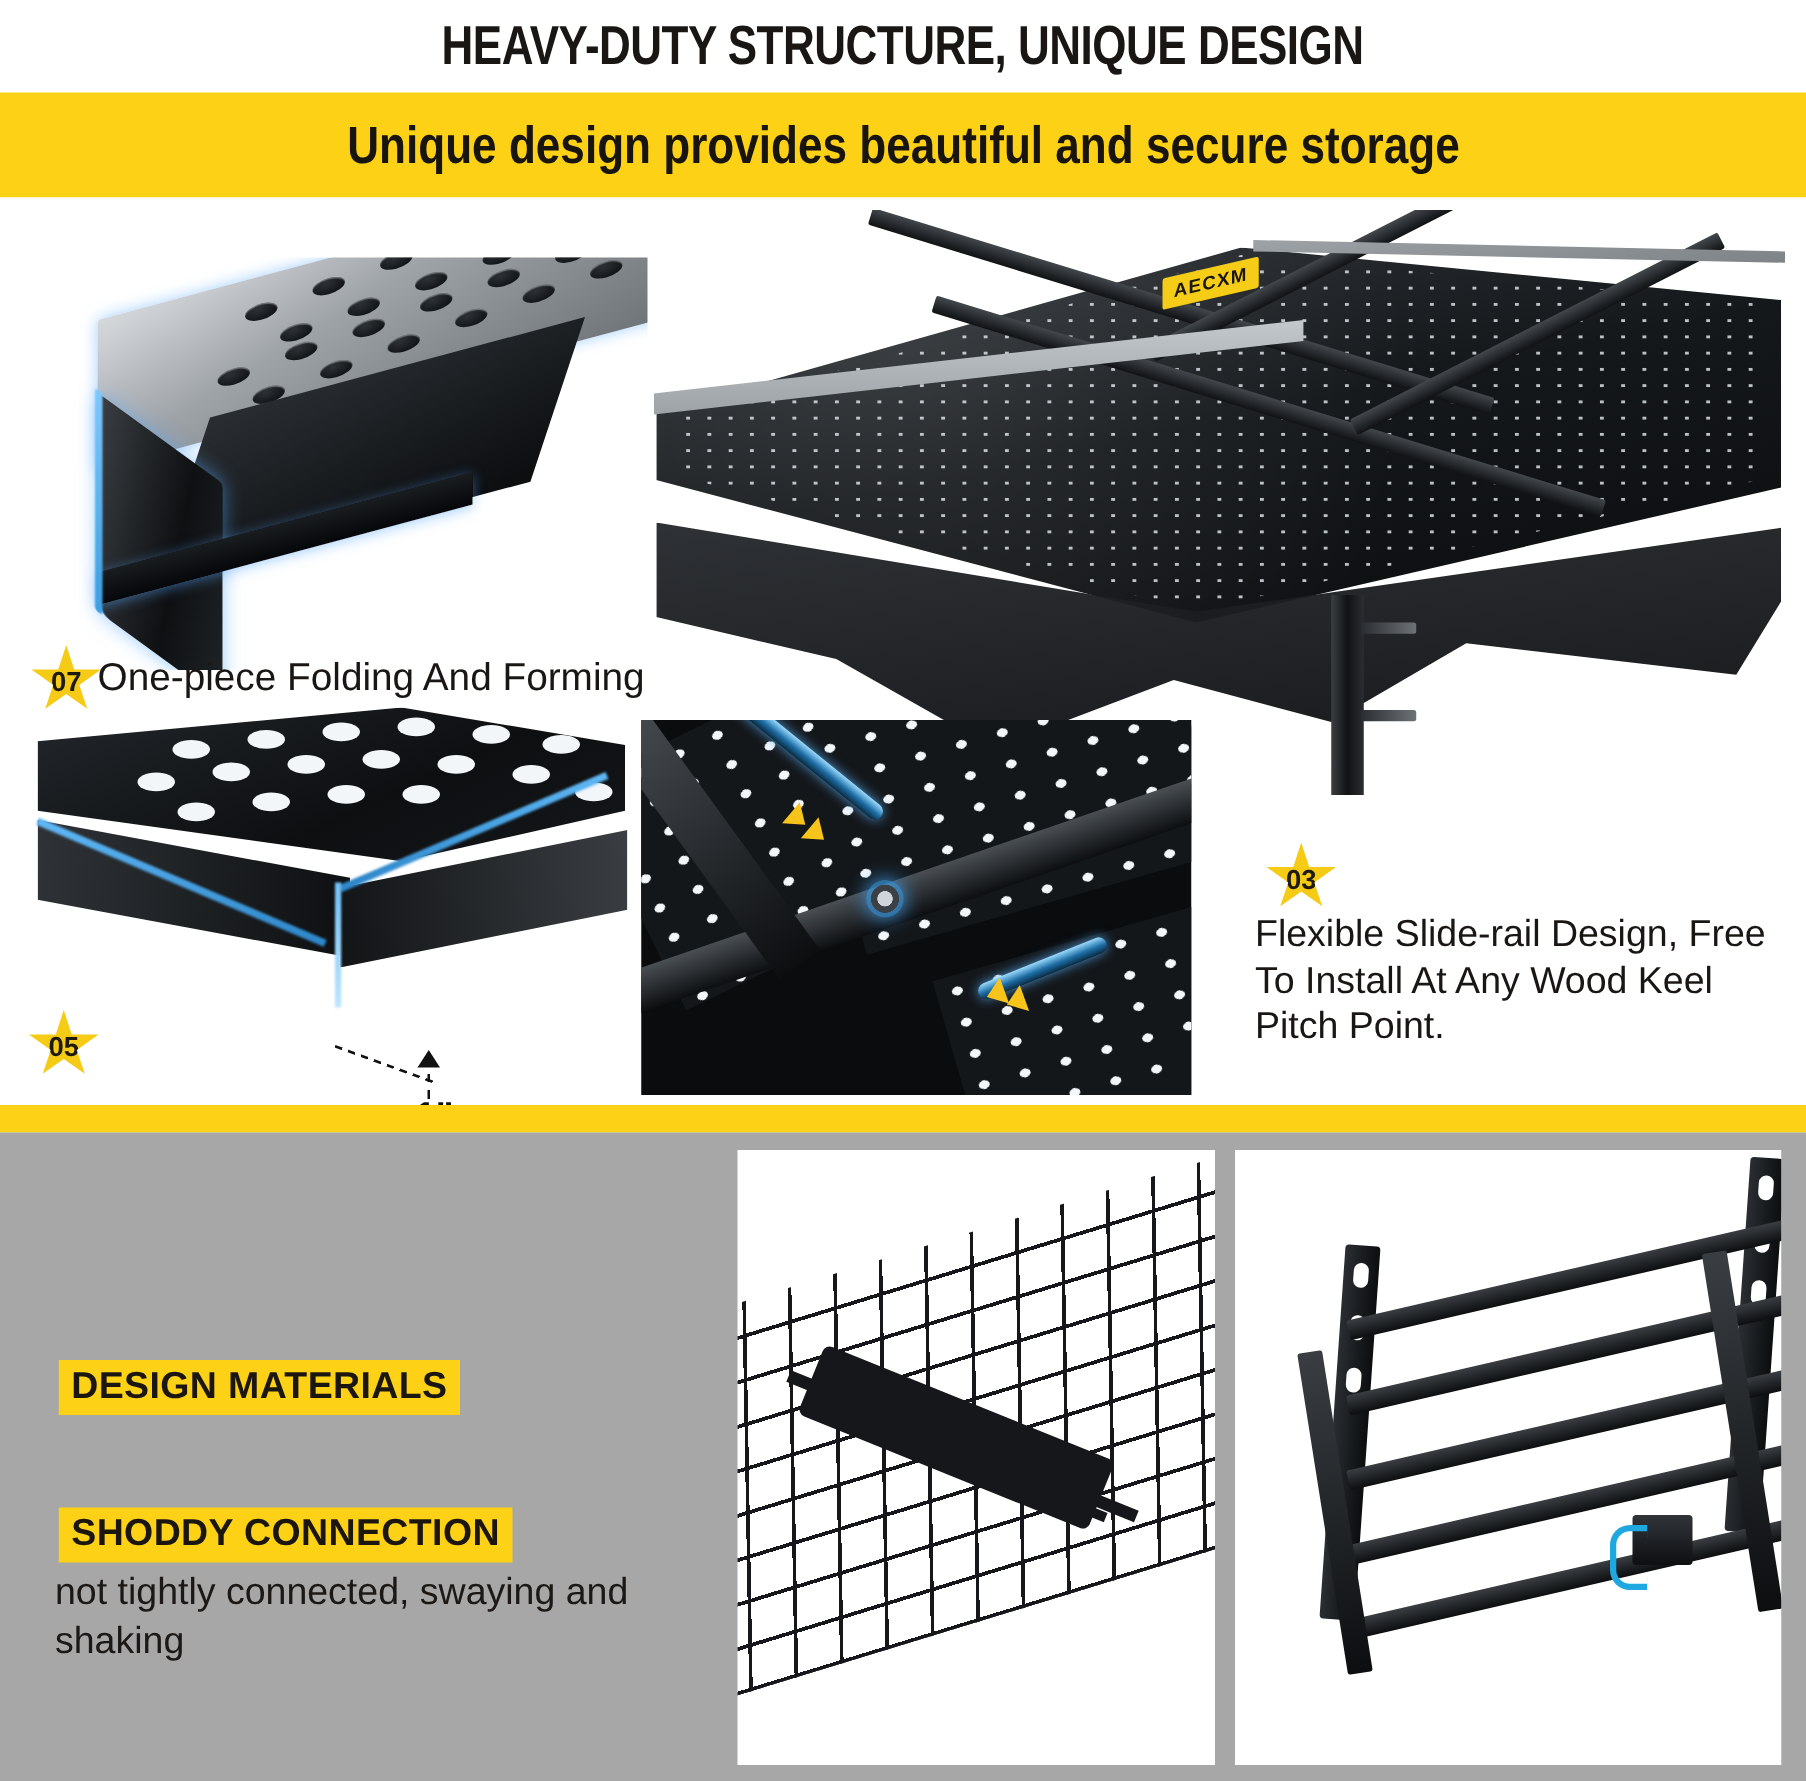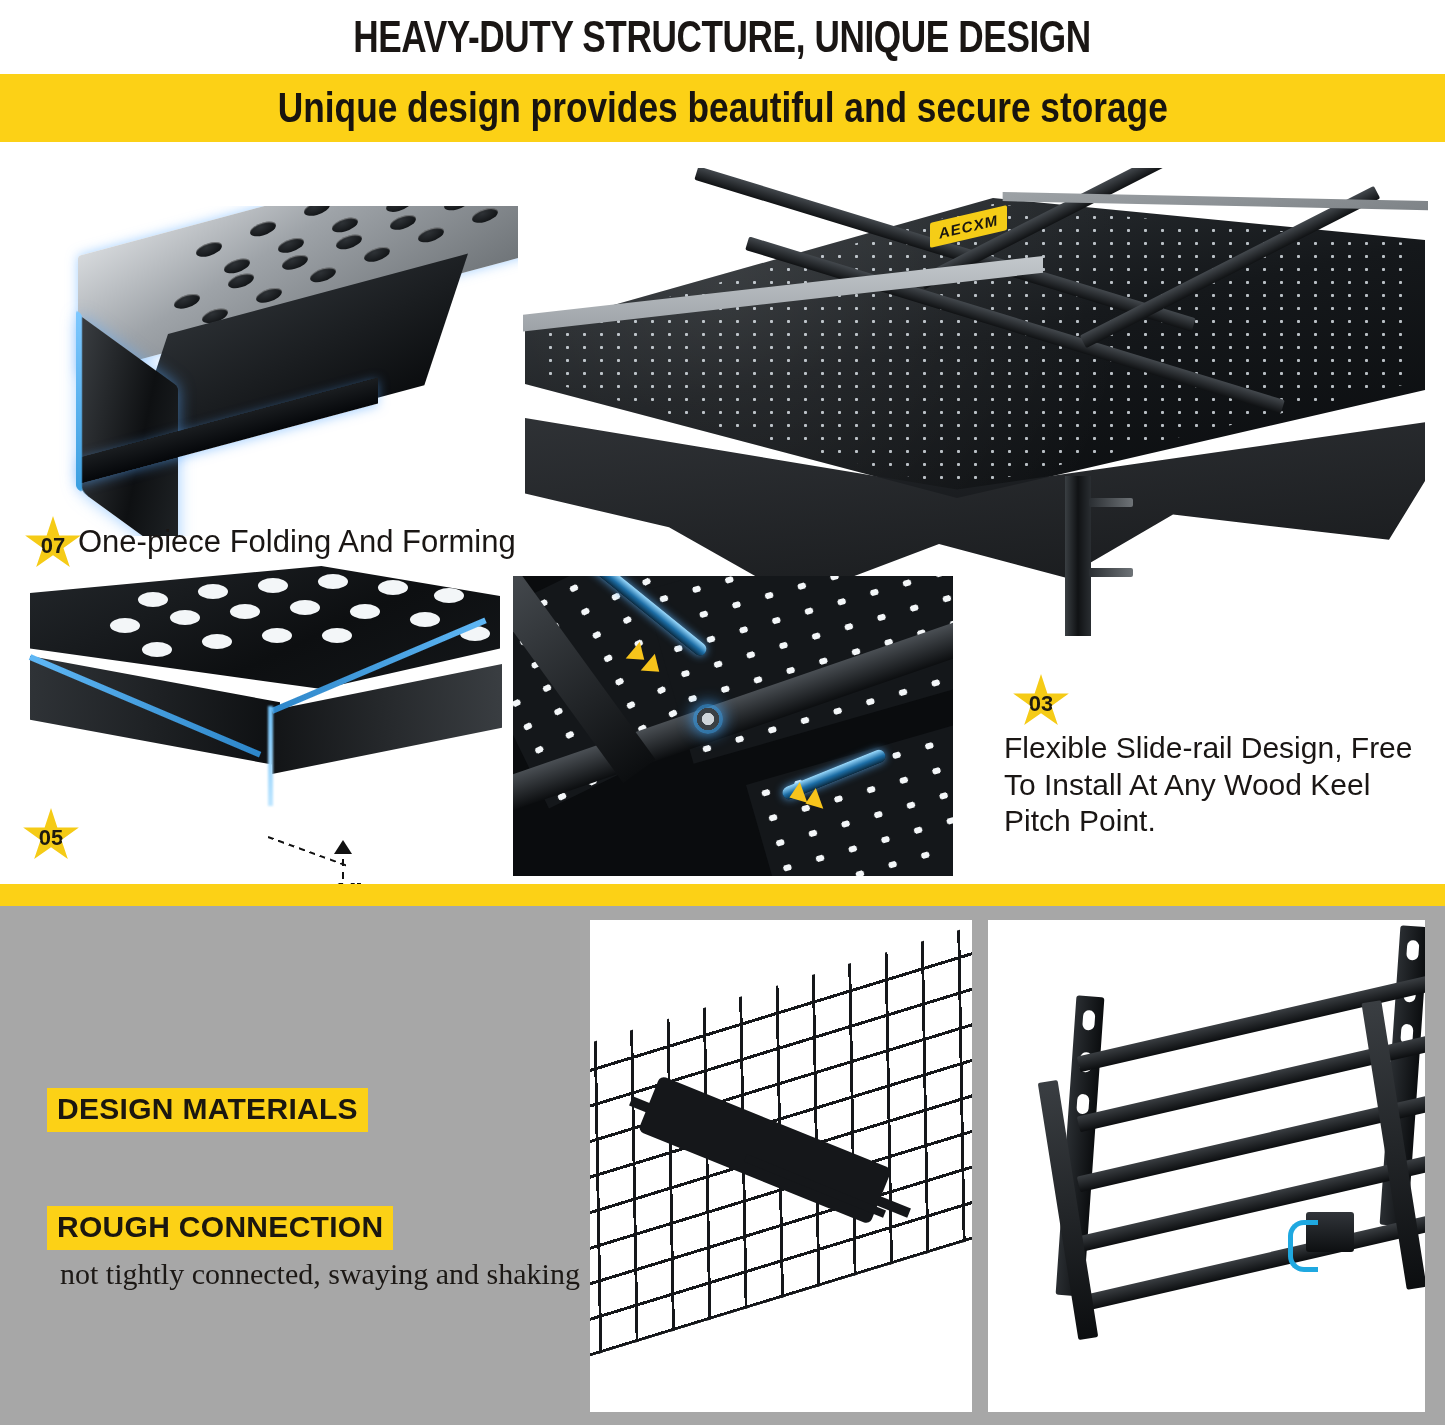--- a/index.html
+++ b/index.html
@@ -16,21 +16,21 @@
     position:absolute; left:0; top:0; width:1445px; height:74px;
     background:#ffffff; display:flex; align-items:center; justify-content:center;
   }
   #header-title{
     font-family:"Liberation Sans Narrow","Liberation Sans",sans-serif;
     font-weight:bold; font-size:44px; letter-spacing:-0.5px;
     color:#1a1614; transform:scaleX(0.80); transform-origin:center;
     white-space:nowrap; text-align:center;
   }
   #header-subtitle-bar{
-    position:absolute; left:0; top:74px; width:1445px; height:68px;
+    position:absolute; left:0; top:74px; width:1445px; height:84px;
     background:#FCD116; display:flex; align-items:center; justify-content:center;
   }
   #header-subtitle{
     font-family:"Liberation Sans Narrow","Liberation Sans",sans-serif;
     font-weight:bold; font-size:42px; color:#18140f;
     transform:scaleX(0.84); transform-origin:center; white-space:nowrap;
   }
 
   
   #top-section{
@@ -295,21 +295,21 @@
     font-weight:600; letter-spacing:.3px; white-space:nowrap;
   }
   .flaw-desc{
     position:absolute; font-size:30px; color:#1c1815;
     font-family:"Liberation Sans", sans-serif;
     line-height:1.30; width:520px;
   }
   #flaw-1-tag{ left:47px; top:182px; }
   #flaw-1-desc{ left:44px; top:230px; }
   #flaw-2-tag{ left:47px; top:300px; }
-  #flaw-2-desc{ left:60px; top:348px;font-family:Liberation Serif, serif; }
+  #flaw-2-desc{ left:44px; top:348px; }
 
   
   #photo-wire-rack{
     position:absolute; left:590px; top:14px; width:382px; height:492px;
     background:#ffffff; overflow:hidden;
   }
   #photo-wire-rack .mesh{
     position:absolute; left:-40px; top:70px; width:470px; height:300px;
     transform:rotate(-17deg) skewX(-16deg);
     background-image:
@@ -473,21 +473,21 @@
   <div class="callout-text" id="callout-03-text">Flexible Slide-rail Design, Free To Install At Any Wood Keel Pitch Point.</div>
 </div>
 
 <div id="section-divider"></div>
 
 <div id="bottom-section">
 
 
   <div class="flaw-tag" id="flaw-1-tag">DESIGN MATERIALS</div>
 
-  <div class="flaw-tag" id="flaw-2-tag">ROUGH CONNECTION</div>
+  <div class="flaw-tag" id="flaw-2-tag">SHODDY CONNECTION</div>
   <div class="flaw-desc" id="flaw-2-desc">not tightly connected, swaying and shaking</div>
 
   <div id="photo-wire-rack">
     <div class="mesh"></div>
     <div class="bar" style="left:30px;top:232px;width:300px;height:10px;transform:rotate(22deg);"></div>
     <div class="bar" style="left:50px;top:200px;width:250px;height:60px;transform:rotate(22deg);border-radius:6px;"></div>
     <div class="bar" style="left:150px;top:262px;width:150px;height:8px;transform:rotate(22deg);"></div>
   </div>
 
   <div id="photo-wall-rack">

